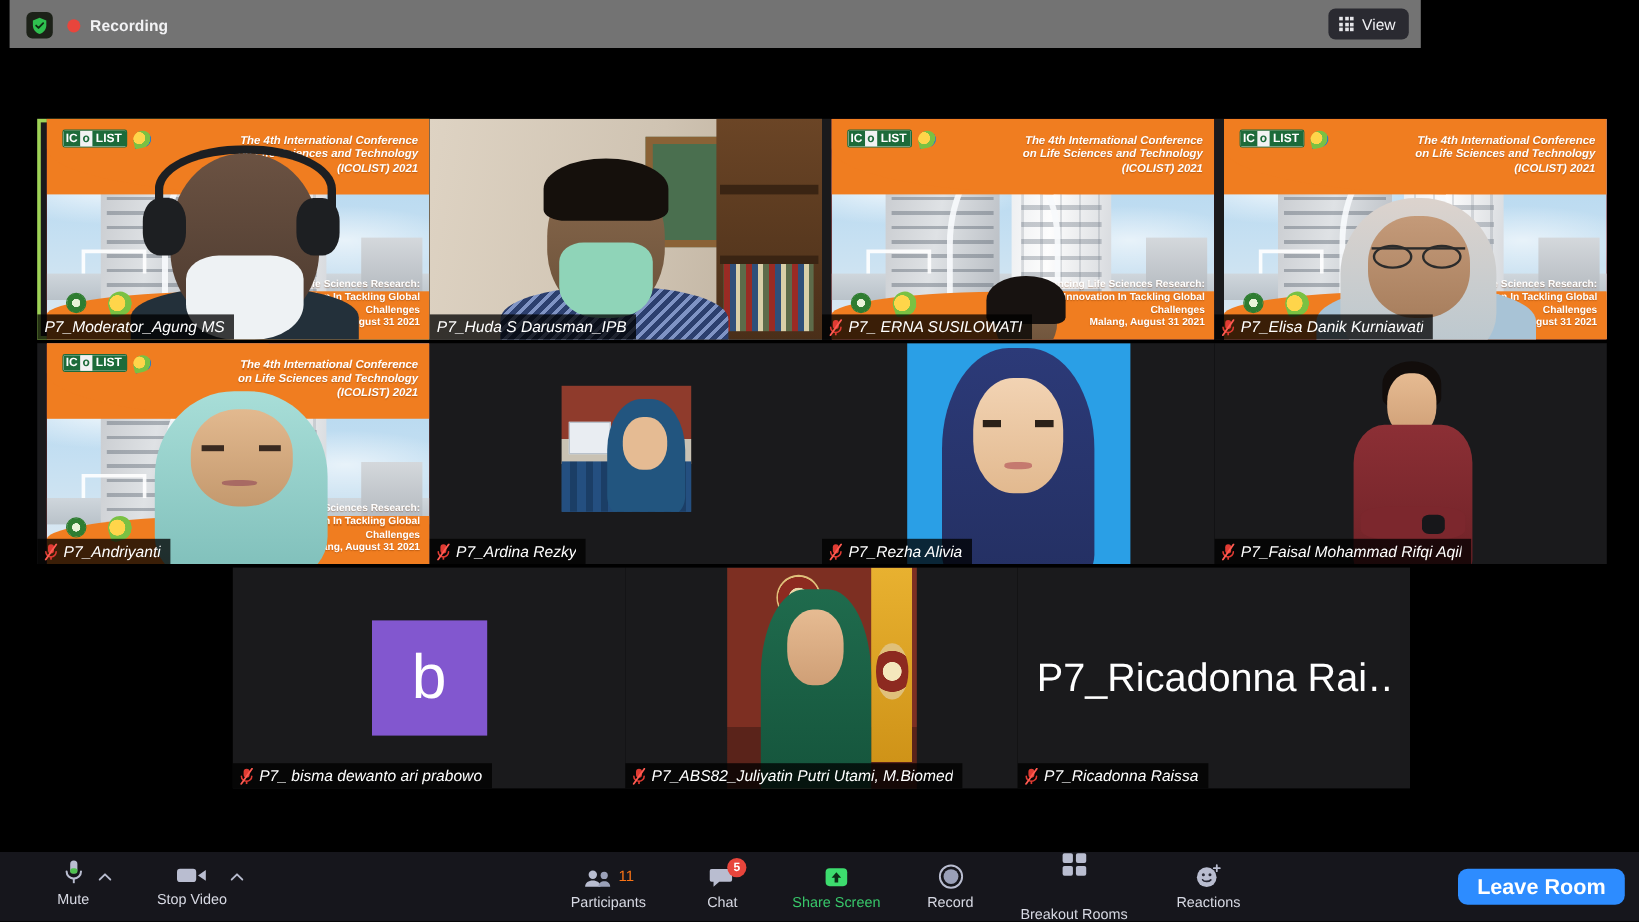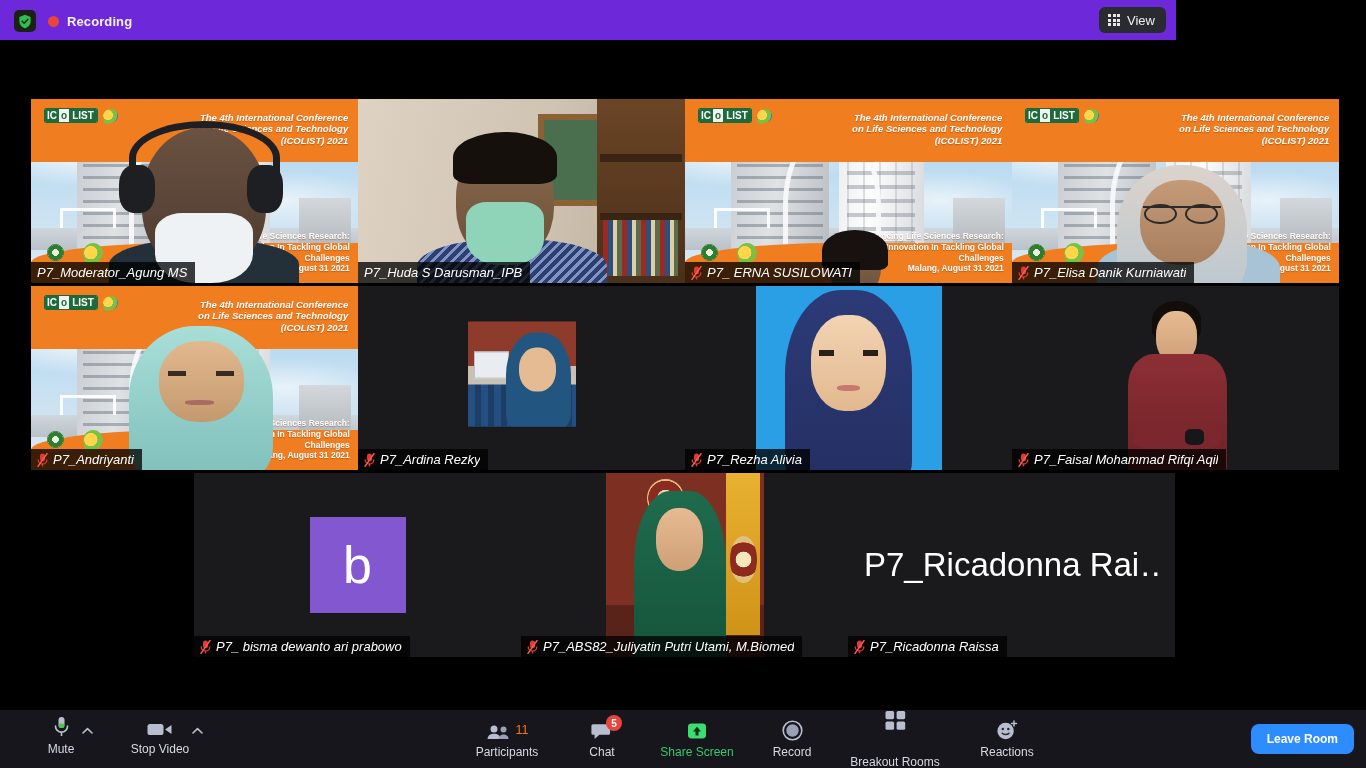--- a/index.html
+++ b/index.html
@@ -16,24 +16,24 @@
   #app {
     position: relative;
     width: 1366px;
     height: 768px;
     background: #000000;
   }
 
   
   .topbar {
     position: absolute;
-    top: 0; left: 0;
+    top: 0; left: 8px;
     width: 1176px;
     height: 40px;
-    background: #6d28d9;
+    background: #737373;
     z-index: 40;
   }
 
   .rec-group {
     position: absolute;
     left: 14px;
     top: 10px;
     display: flex;
     align-items: center;
     gap: 8px;
@@ -117,21 +117,21 @@
     color: #ffffff;
     font-size: 13px;
     white-space: nowrap;
     overflow: hidden;
     text-overflow: ellipsis;
     font-style: italic;
   }
   .mic-muted { width: 11px; height: 14px; flex: 0 0 auto; display: block; }
 
   
-  .icolist-bg { position: absolute; inset: 0; background: #b91c1c; overflow: hidden; }
+  .icolist-bg { position: absolute; inset: 0; background: #b91c1c; overflow: hidden; margin-left: 8px; }
   .ico-sky {
     position: absolute; inset: 0;
     background:
       radial-gradient(ellipse 60% 30% at 18% 30%, rgba(255,255,255,.85), rgba(255,255,255,0) 60%),
       radial-gradient(ellipse 50% 26% at 78% 55%, rgba(255,255,255,.6), rgba(255,255,255,0) 60%),
       linear-gradient(#a9d2ee 0%, #c6e0f2 55%, #dfeaf2 100%);
   }
   .ico-bldg-a {
     position: absolute;
     left: 14%; top: 24%;
@@ -359,21 +359,21 @@
     font-size: 10px;
     font-weight: bold;
     display: flex; align-items: center; justify-content: center;
   }
 
   .pcount { color: #f97316; font-size: 12.5px; margin-left: 4px; align-self: center; }
 
   .leave-btn {
     background: #2d8cff;
     color: #ffffff;
-    font-size: 12px;
+    font-size: 18px;
     font-weight: bold;
     border: none;
     border-radius: 8px;
     height: 30px;
     padding: 0 16px;
     cursor: pointer;
     font-family: "Liberation Sans", sans-serif;
   }
 </style>
 </head>

